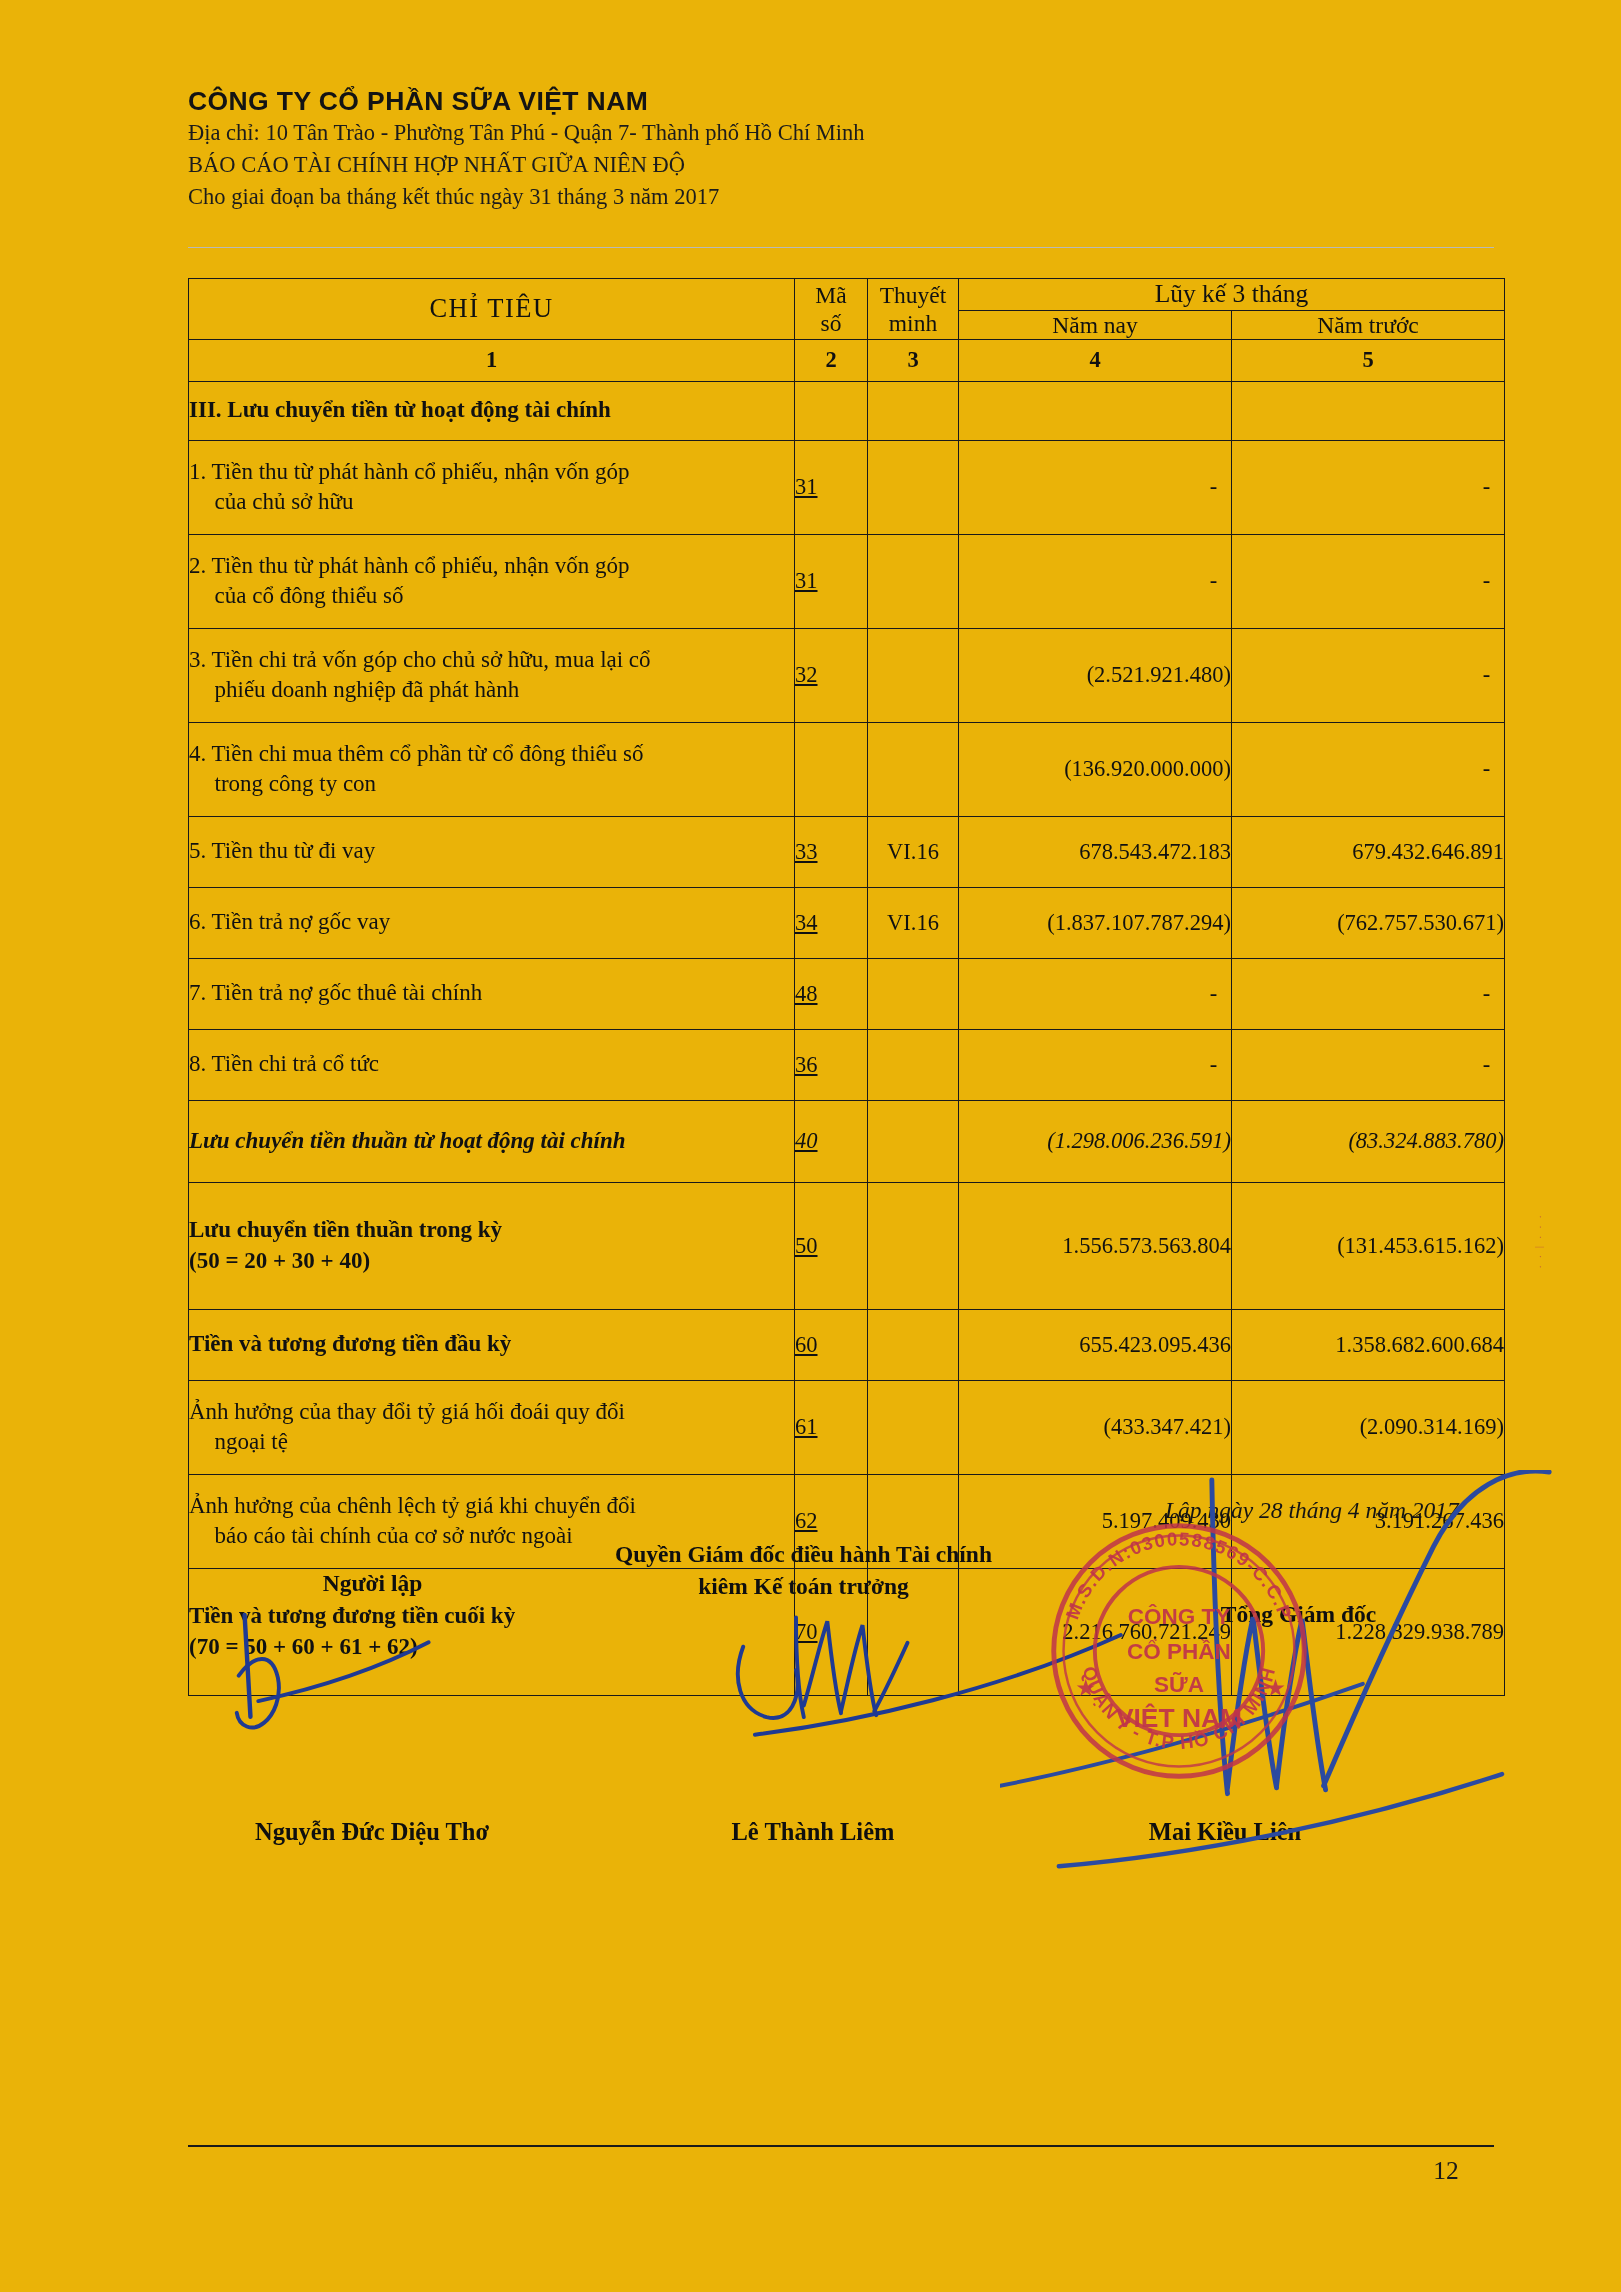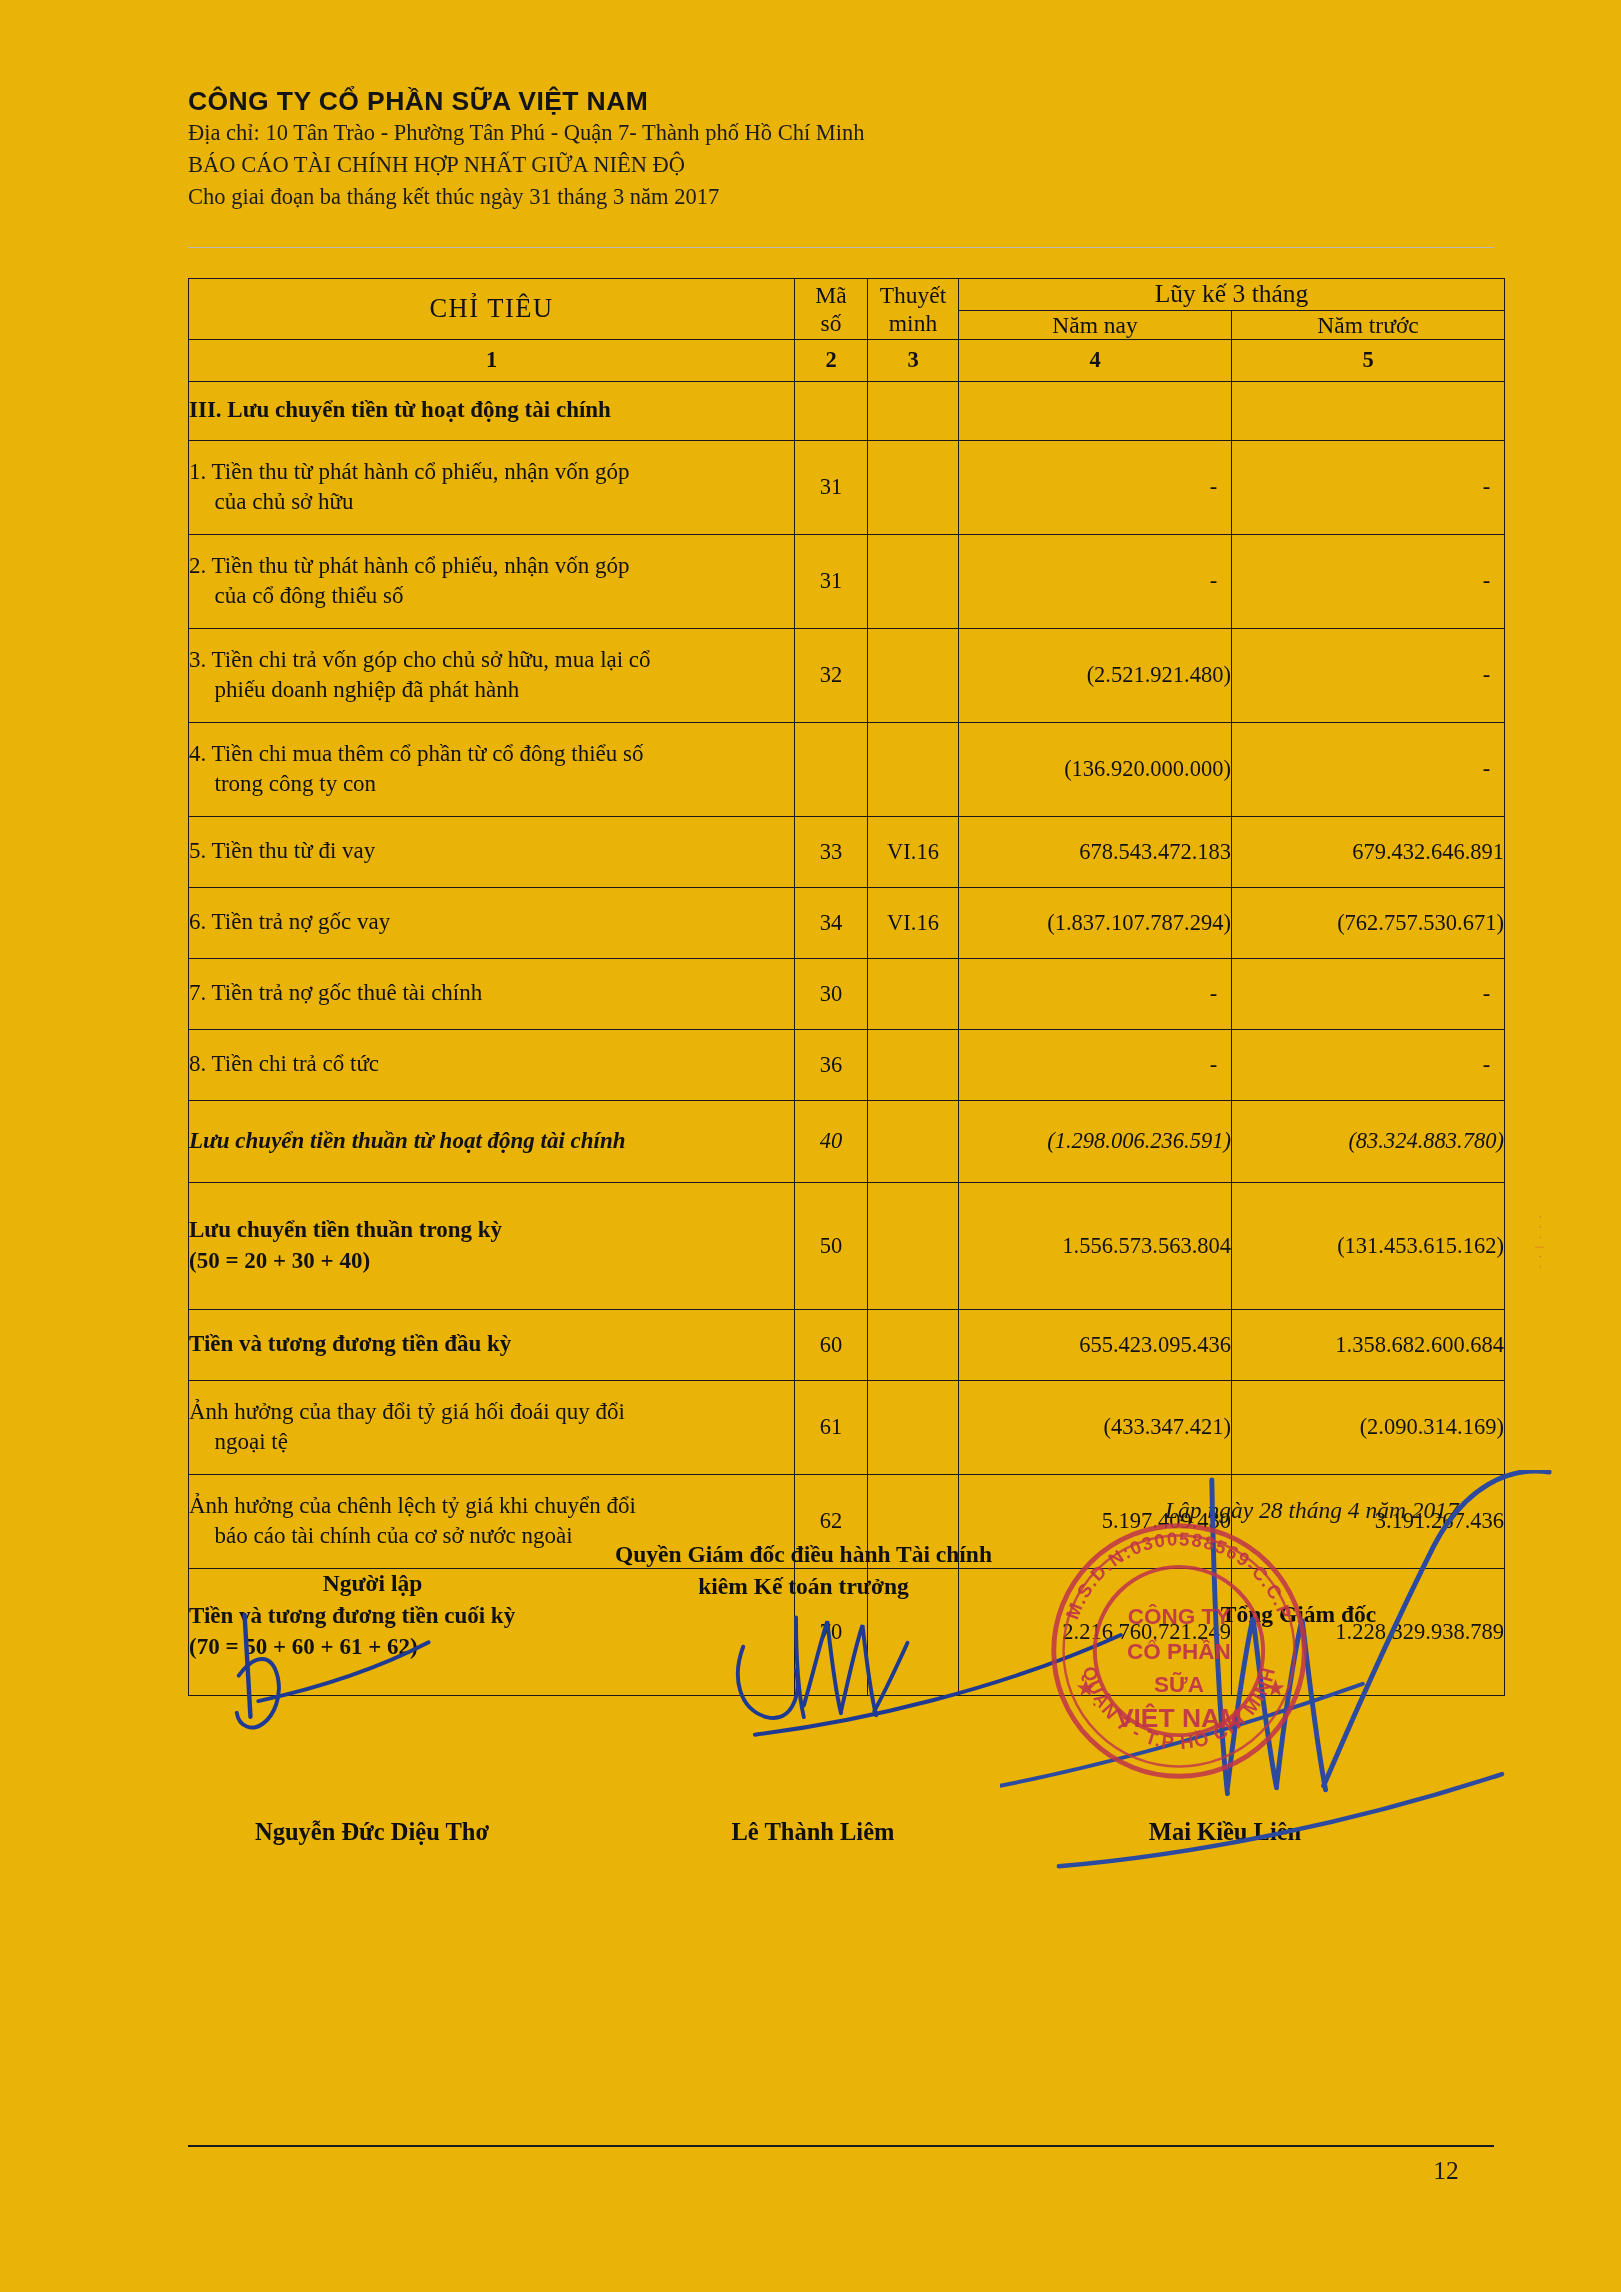--- a/index.html
+++ b/index.html
@@ -90,22 +90,22 @@
 
   tbody td {
     font-size: 23px;
     line-height: 1.33;
   }
   td.ind {
     padding: 4.9px 7.8px 4.9px 13.7px;
     text-align: left;
   }
   td.code {
-    text-align: center;
     font-size: 22.5px;
+    text-decoration: underline;
   }
   td.note {
     text-align: center;
     font-size: 22.5px;
   }
   td.val {
     text-align: right;
     padding-right: 9.8px;
     font-size: 22.5px;
     white-space: nowrap;
@@ -314,21 +314,21 @@
           </td>
           <td class="code">34</td>
           <td class="note">VI.16</td>
           <td class="val">(1.837.107.787.294)</td>
           <td class="val">(762.757.530.671)</td>
         </tr>
         <tr class="tall-72">
           <td class="ind">
             <div>7. Tiền trả nợ gốc thuê tài chính</div>
           </td>
-          <td class="code">30</td>
+          <td class="code">48</td>
           <td class="note"></td>
           <td class="val dash">-</td>
           <td class="val dash">-</td>
         </tr>
         <tr class="tall-72">
           <td class="ind">
             <div>8. Tiền chi trả cổ tức</div>
           </td>
           <td class="code">36</td>
           <td class="note"></td>

